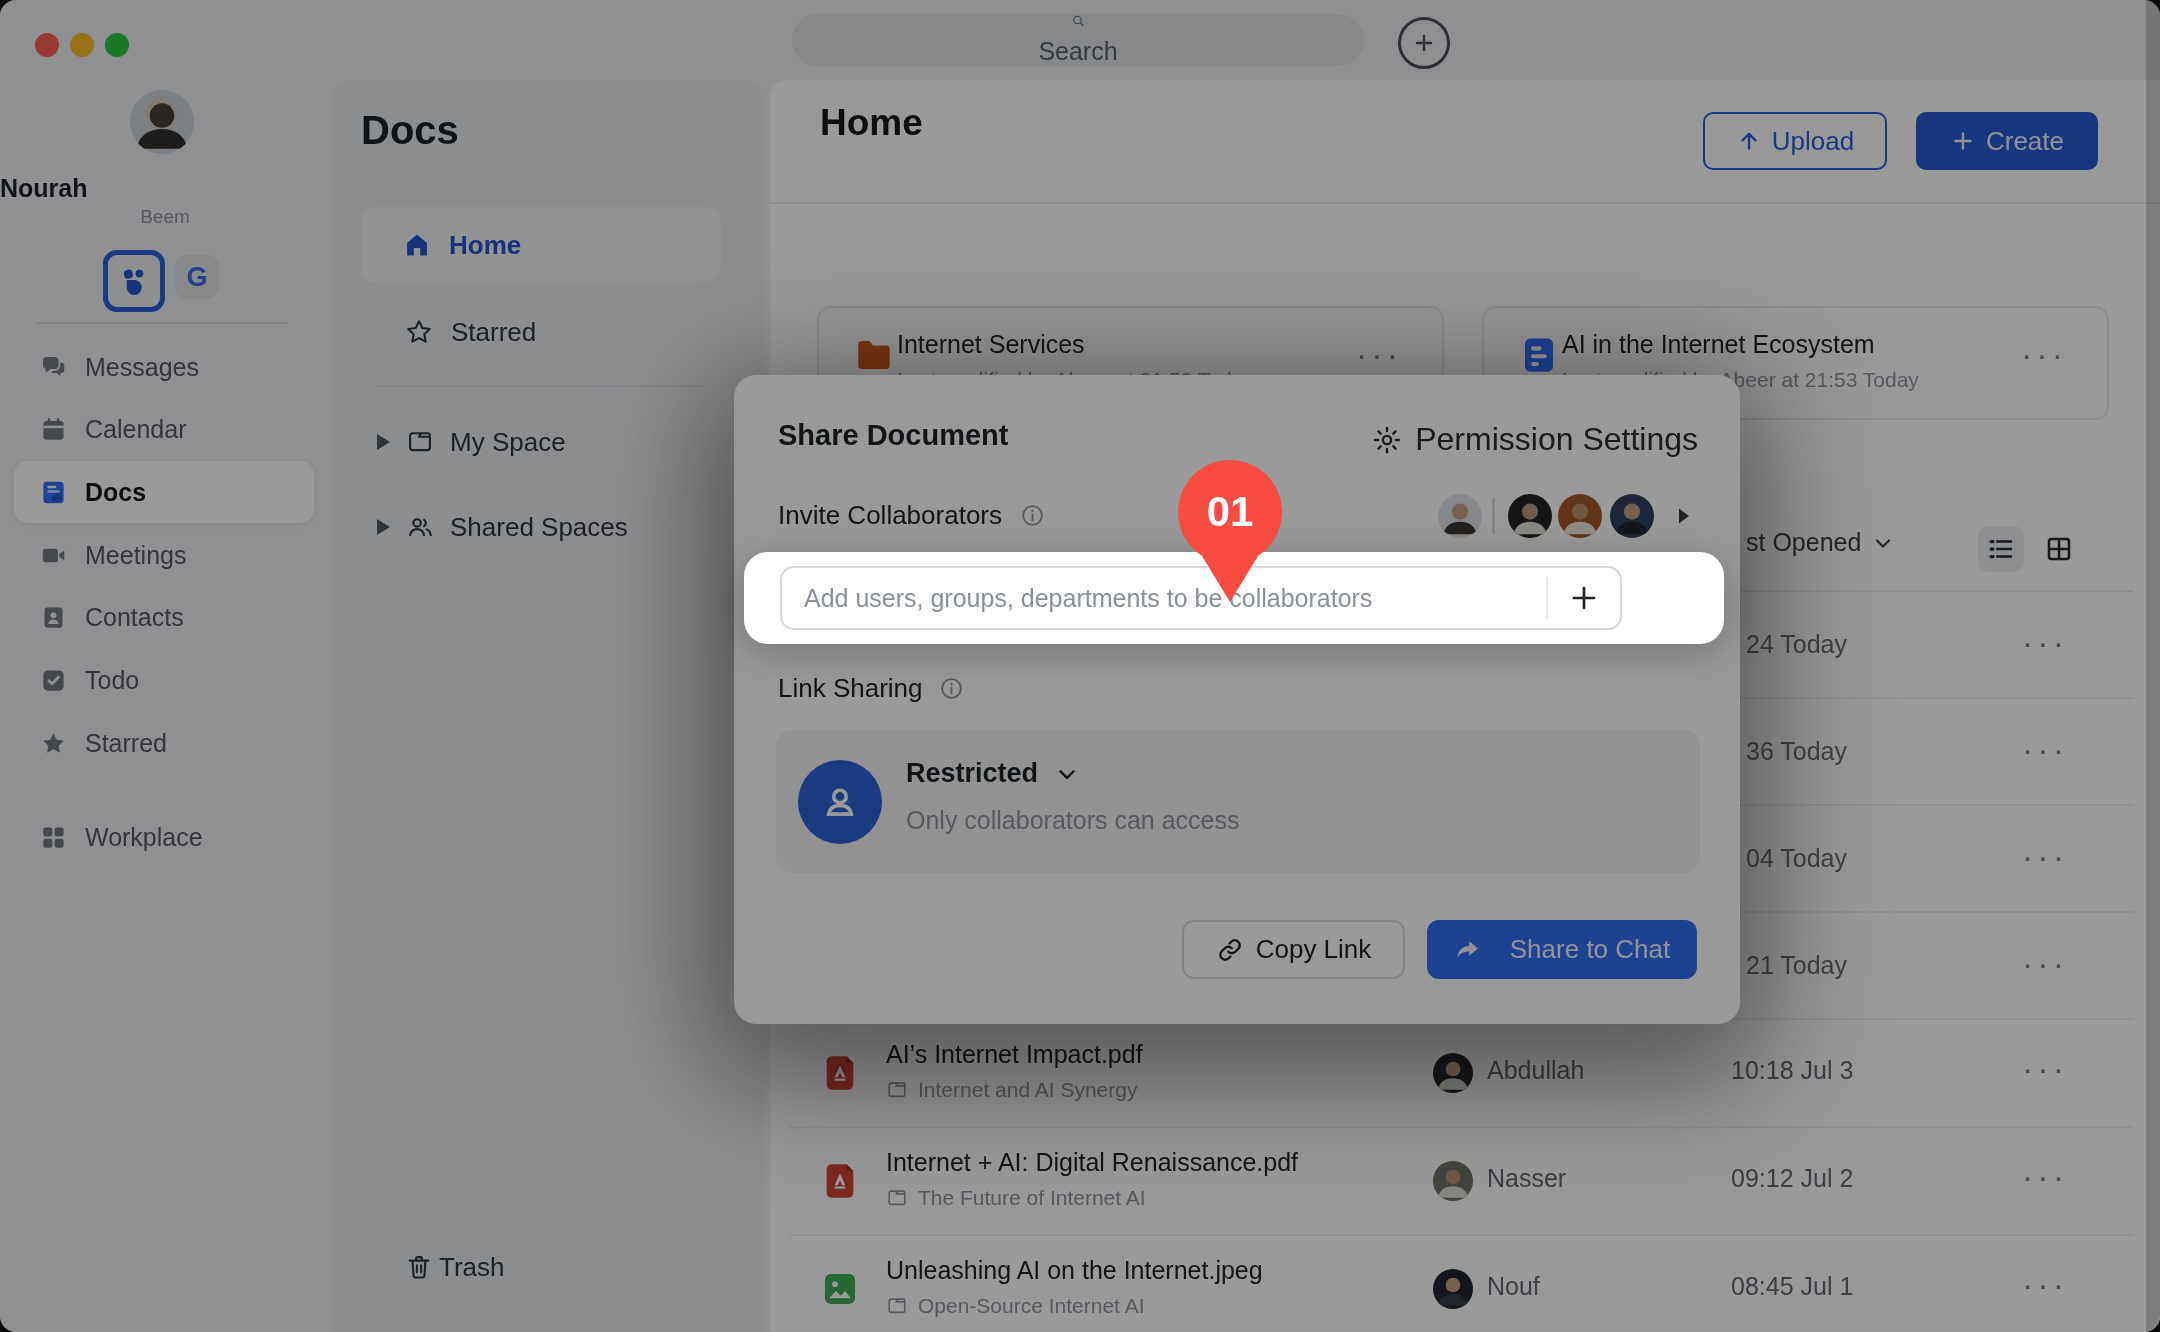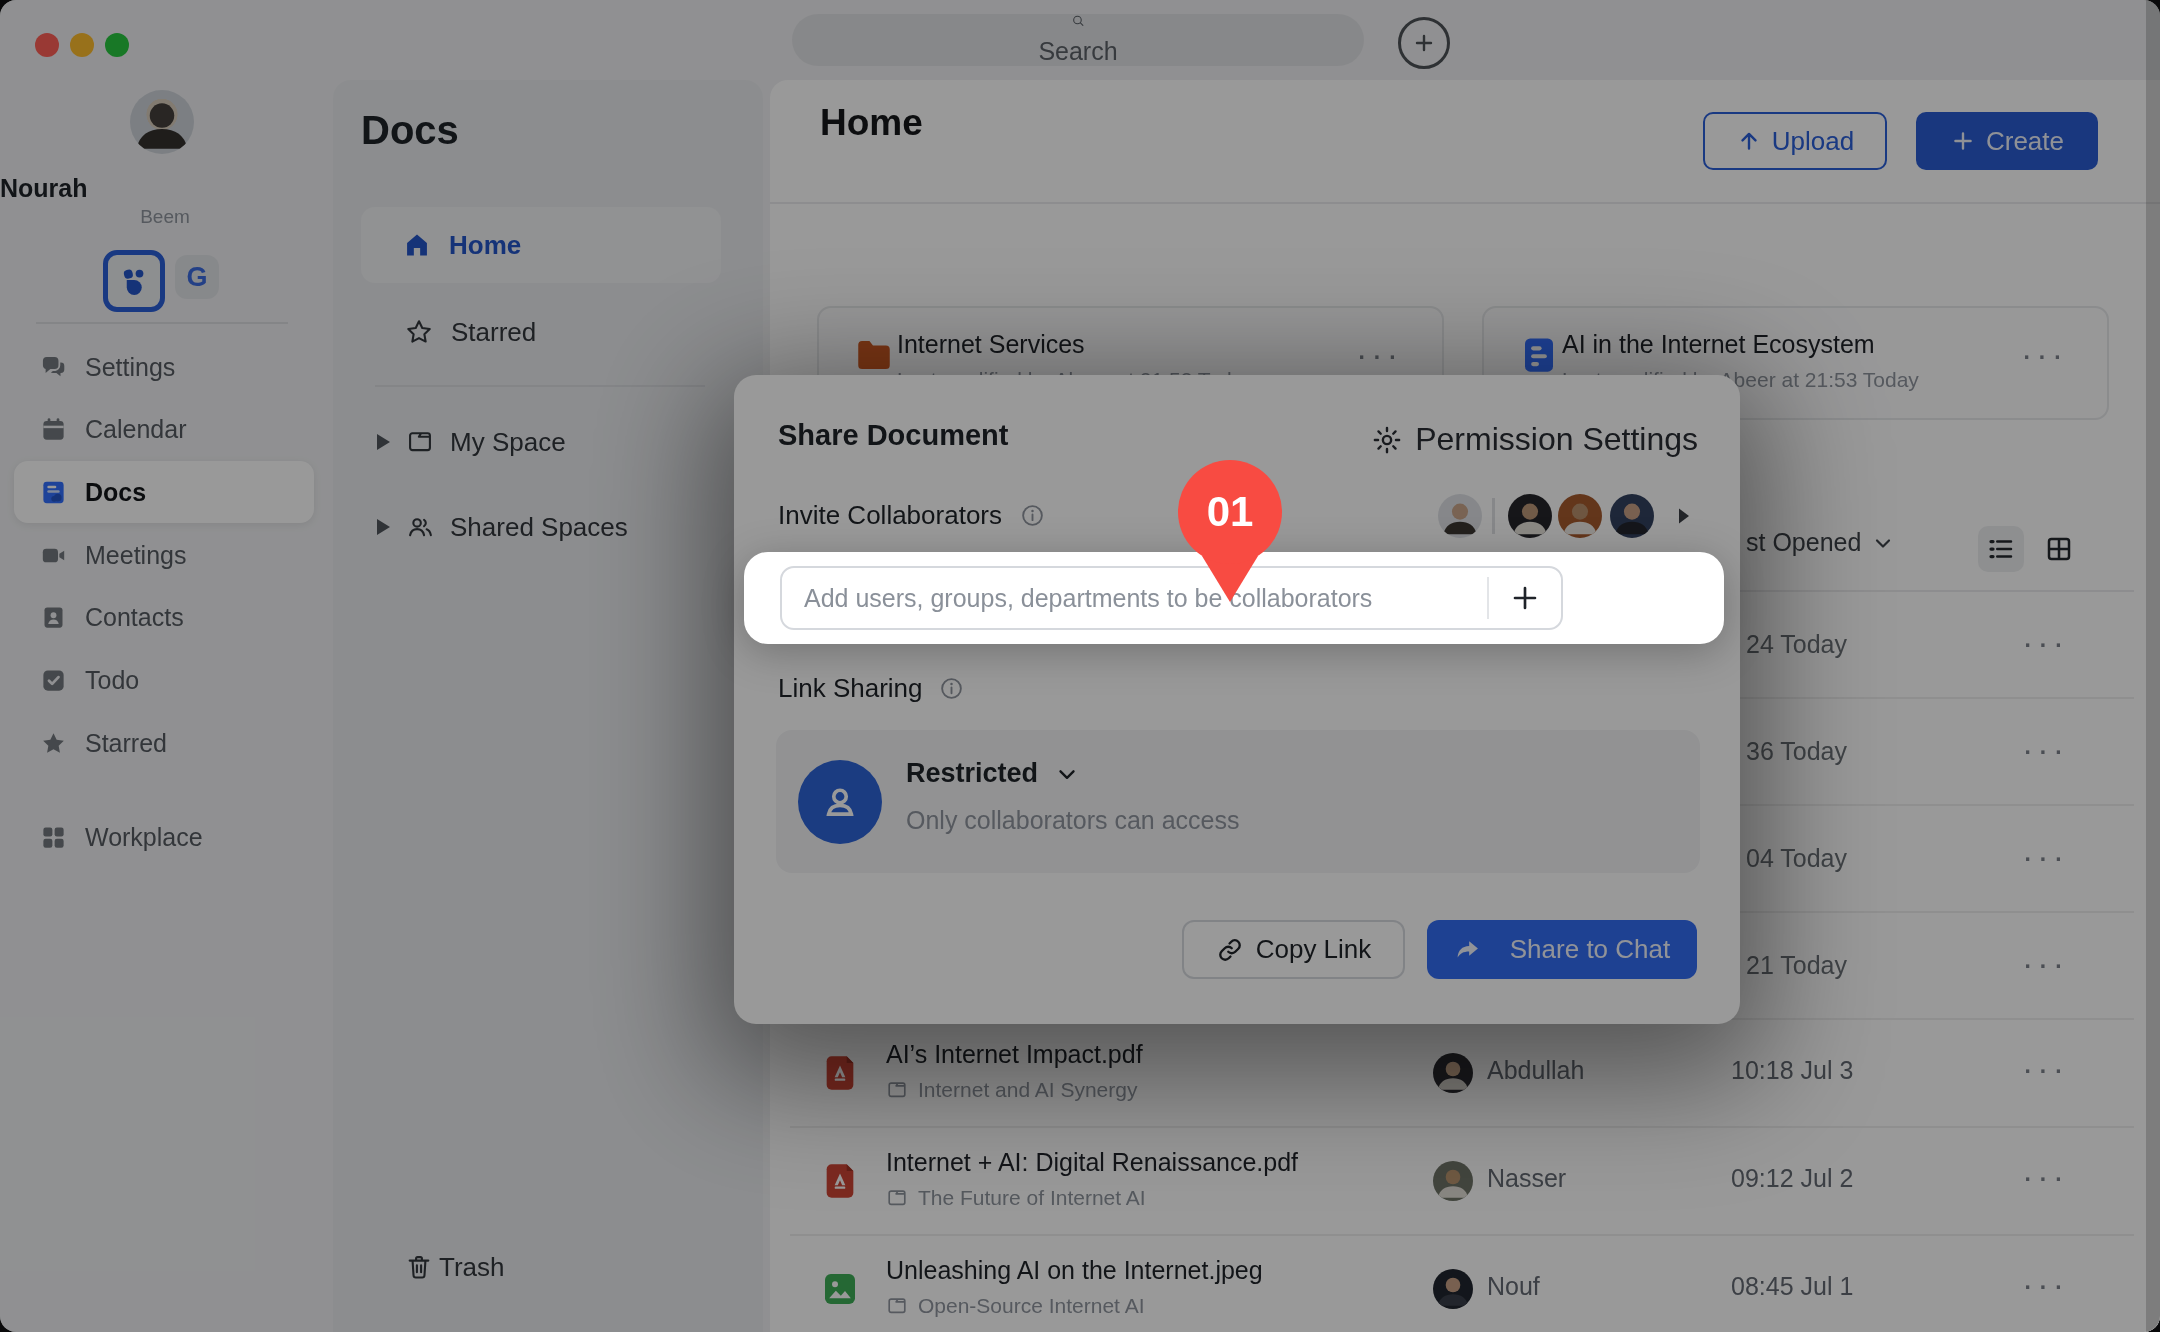--- a/index.html
+++ b/index.html
@@ -90,21 +90,21 @@
   .restrict-sub{left:130px;top:76px;font-size:25px;color:#8f959e;}
   .btn-copy{left:448px;top:545px;width:223px;height:59px;border-radius:12px;border:2px solid #d8dbe0;background:#fff;
     display:flex;align-items:center;justify-content:center;gap:12px;font-size:26px;color:#1f2329;box-sizing:border-box;}
   .btn-share{left:693px;top:545px;width:270px;height:59px;border-radius:12px;background:#336df4;
     display:flex;align-items:center;justify-content:center;gap:28px;font-size:26px;color:#f2f5fd;}
 
   
   .overlay{inset:0;background:rgba(0,0,0,.40);z-index:50;}
   .spotlight{left:744px;top:552px;width:980px;height:92px;border-radius:24px;background:#ffffff;z-index:60;
     box-shadow:0 8px 40px rgba(0,0,0,.25);}
-  .invite-input-box{position:absolute;left:36px;top:14px;width:783px;height:64px;border:2px solid #d5d8dd;
+  .invite-input-box{position:absolute;left:36px;top:14px;width:842px;height:64px;border:2px solid #d5d8dd;
     border-radius:14px;box-sizing:border-box;display:flex;align-items:center;background:#fff;}
   .invite-input-box input{flex:1;border:none;outline:none;font-size:25px;color:#1f2329;padding:0 0 0 22px;
     font-family:"Liberation Sans",sans-serif;background:transparent;}
   .invite-input-box input::placeholder{color:#8a9099;}
   .vdiv{width:2px;height:42px;background:#e3e5e8;}
   .plusbtn{width:72px;height:60px;border:none;background:transparent;display:flex;align-items:center;justify-content:center;color:#1f2329;}
   .balloon{left:1178px;top:460px;width:104px;height:148px;z-index:70;}
   .balloon-circle{position:absolute;left:0;top:0;width:104px;height:104px;border-radius:50%;background:#f84b42;
     display:flex;align-items:center;justify-content:center;font-size:42px;font-weight:700;color:#ffffff;}
   .balloon-tail{position:absolute;left:24px;top:96px;width:0;height:0;
@@ -154,21 +154,21 @@
     <div class="abs app-g">
           <span>G</span>
         </div>
     <div class="abs rail-div"></div>
 
     <div class="abs nav-item" style="top:336px;">
       <svg class="nicon" viewBox="0 0 24 24" fill="currentColor">
             <path d="M2.6 6a3.4 3.4 0 0 1 3.4-3.4h7A3.4 3.4 0 0 1 16.4 6v4a3.4 3.4 0 0 1-3.4 3.4H9.2L5 16.8v-3.5A3.4 3.4 0 0 1 2.6 10z"></path>
             <path d="M18 7.6h.6a3 3 0 0 1 3 3v3.2a3 3 0 0 1-3 3h-.4v2.9l-3.6-2.9h-3.4a4.6 4.6 0 0 1-1.6-.3l1.9-1.5h2.1A4.9 4.9 0 0 0 18 10.1z"></path>
           </svg>
-      <span>Settings</span>
+      <span>Messages</span>
     </div>
     <div class="abs nav-item" style="top:398px;">
       <svg class="nicon" viewBox="0 0 24 24" fill="currentColor">
             <rect x="3" y="4.5" width="18" height="16.5" rx="3"></rect>
             <rect x="6.8" y="2" width="2.4" height="4.6" rx="1.2"></rect>
             <rect x="14.8" y="2" width="2.4" height="4.6" rx="1.2"></rect>
             <rect x="3" y="8.6" width="18" height="2.2" fill="#f0f1f3"></rect>
           </svg>
       <span>Calendar</span>
     </div>

